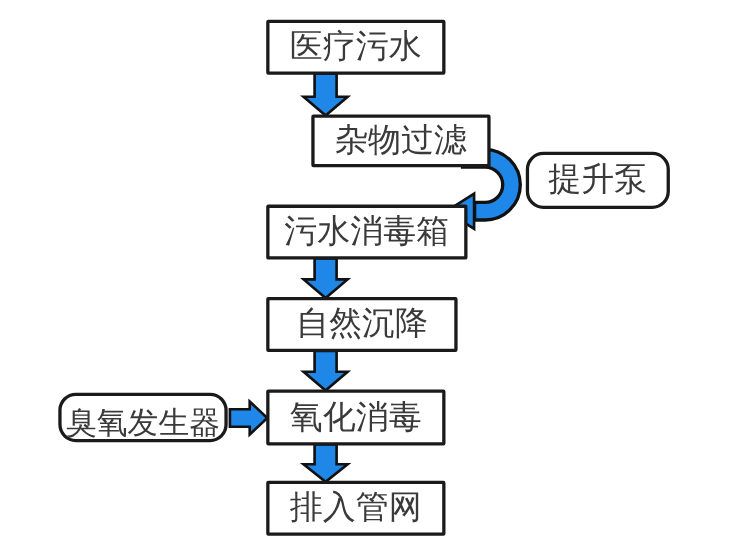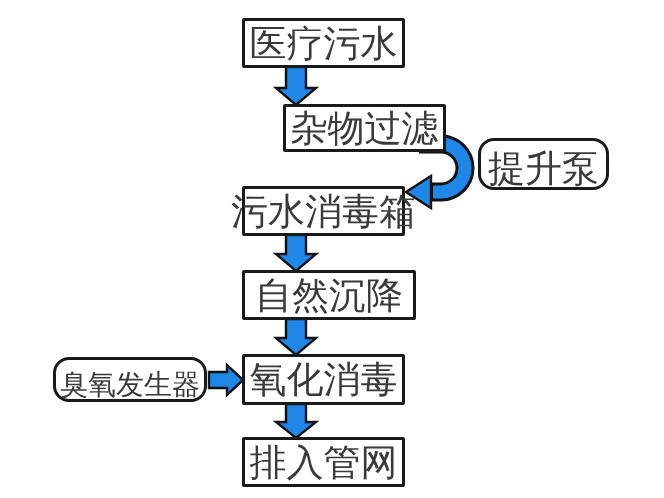--- a/index.html
+++ b/index.html
@@ -33,31 +33,31 @@
   .flow-box {
     position: absolute;
     box-sizing: border-box;
     background: #ffffff;
     border: 3px solid #1a1a1a;
     border-radius: 2px;
     display: flex;
     align-items: center;
     justify-content: center;
     color: #3a3a3a;
-    font-size: 37px;
+    font-size: 30px;
     line-height: 1;
     white-space: nowrap;
   }
   .flow-box.rounded {
     border-radius: 16px;
   }
   .box-medical      { left: 242px; top: 18px;  width: 163px; height: 50px; }
   .box-filter       { left: 242px; top: 104px; width: 163px; height: 48px; margin-left: 41px; }
-  .box-pump         { left: 478px; top: 138px; width: 131px; height: 52px; align-items: flex-end; }
-  .box-tank         { left: 242px; top: 186px; width: 163px; height: 50px; }
+  .box-pump         { left: 478px; top: 138px; width: 131px; height: 52px; }
+  .box-tank         { left: 242px; top: 186px; width: 183px; height: 50px; }
   .box-settling     { left: 242px; top: 270px; width: 174px; height: 50px; text-align: right; }
   .box-ozone        { left: 53px;  top: 357px; width: 154px; height: 45px; border-radius: 14px; font-size: 28px; align-items: flex-end; }
   .box-oxidation    { left: 242px; top: 354px; width: 163px; height: 51px; justify-content: center; }
   .box-discharge    { left: 242px; top: 437px; width: 163px; height: 50px; }
 </style>
 </head>
 <body>
 
 <div class="canvas">
 

